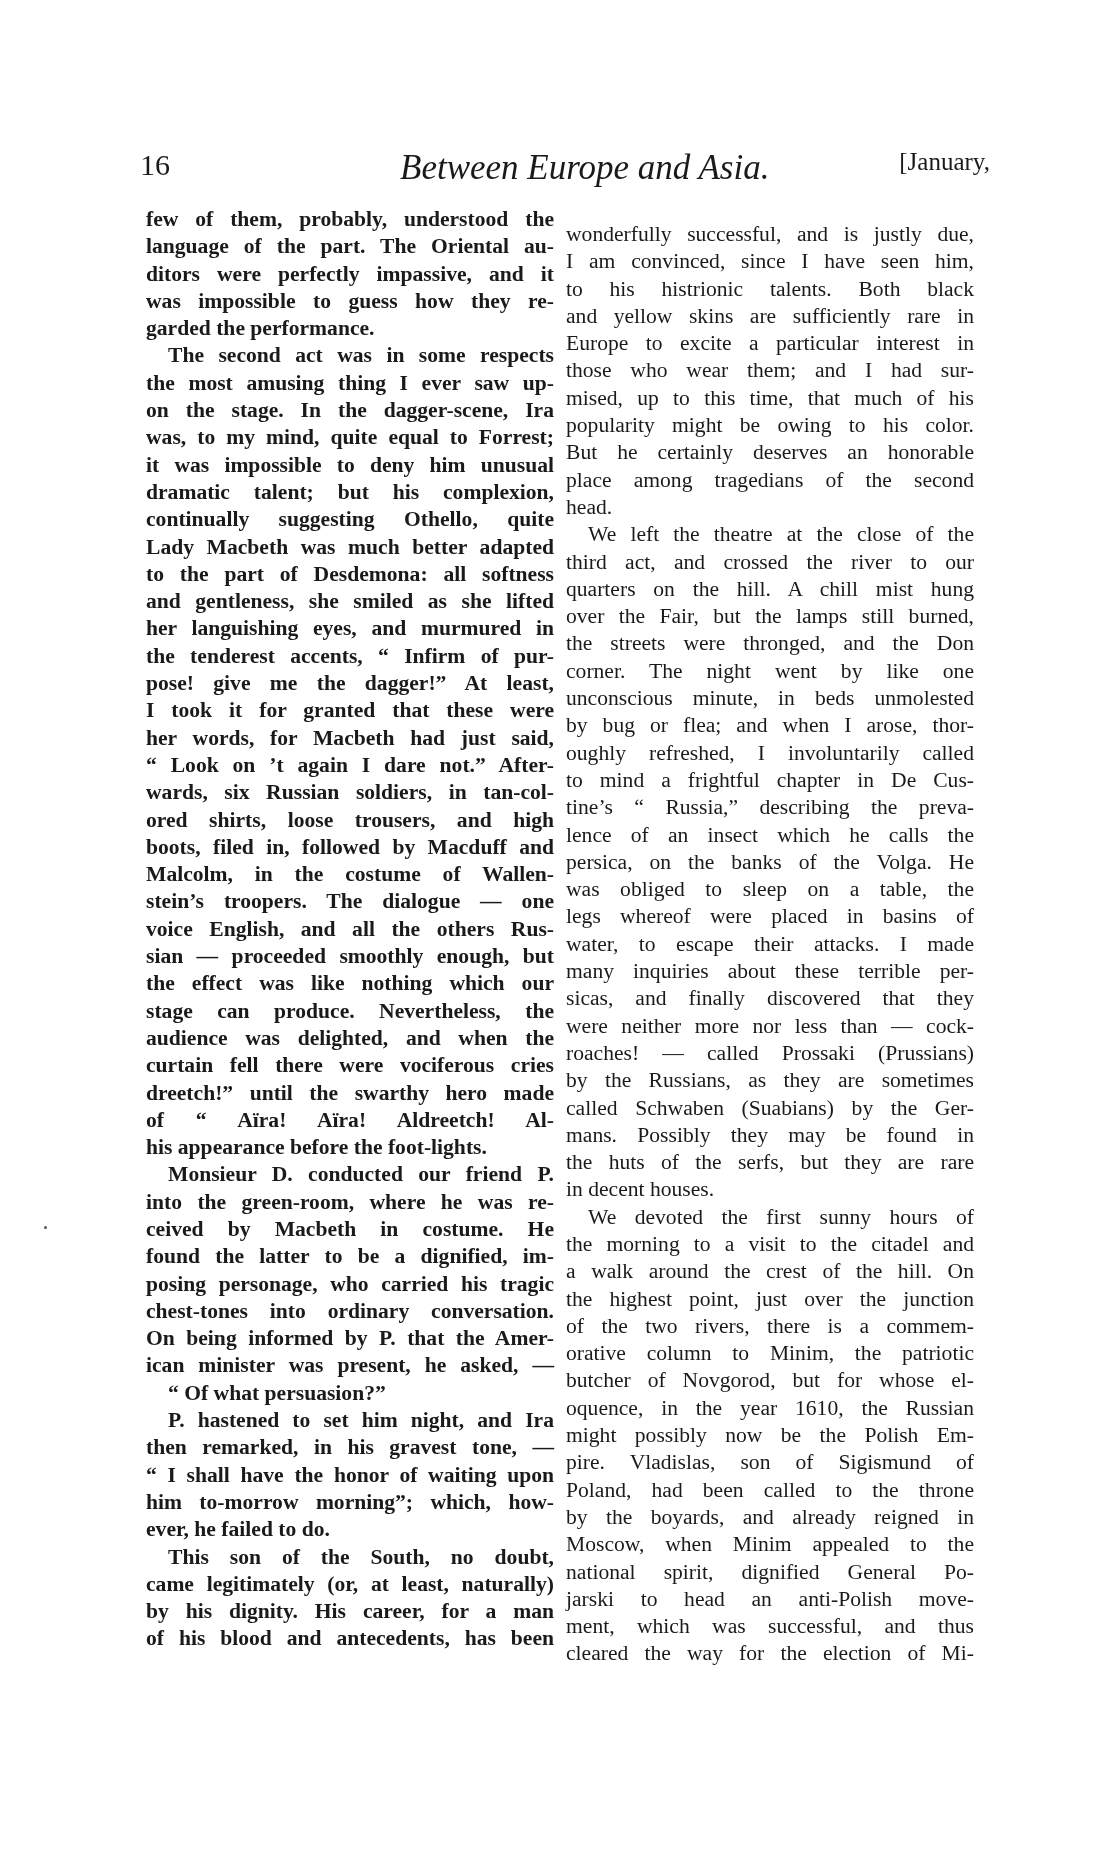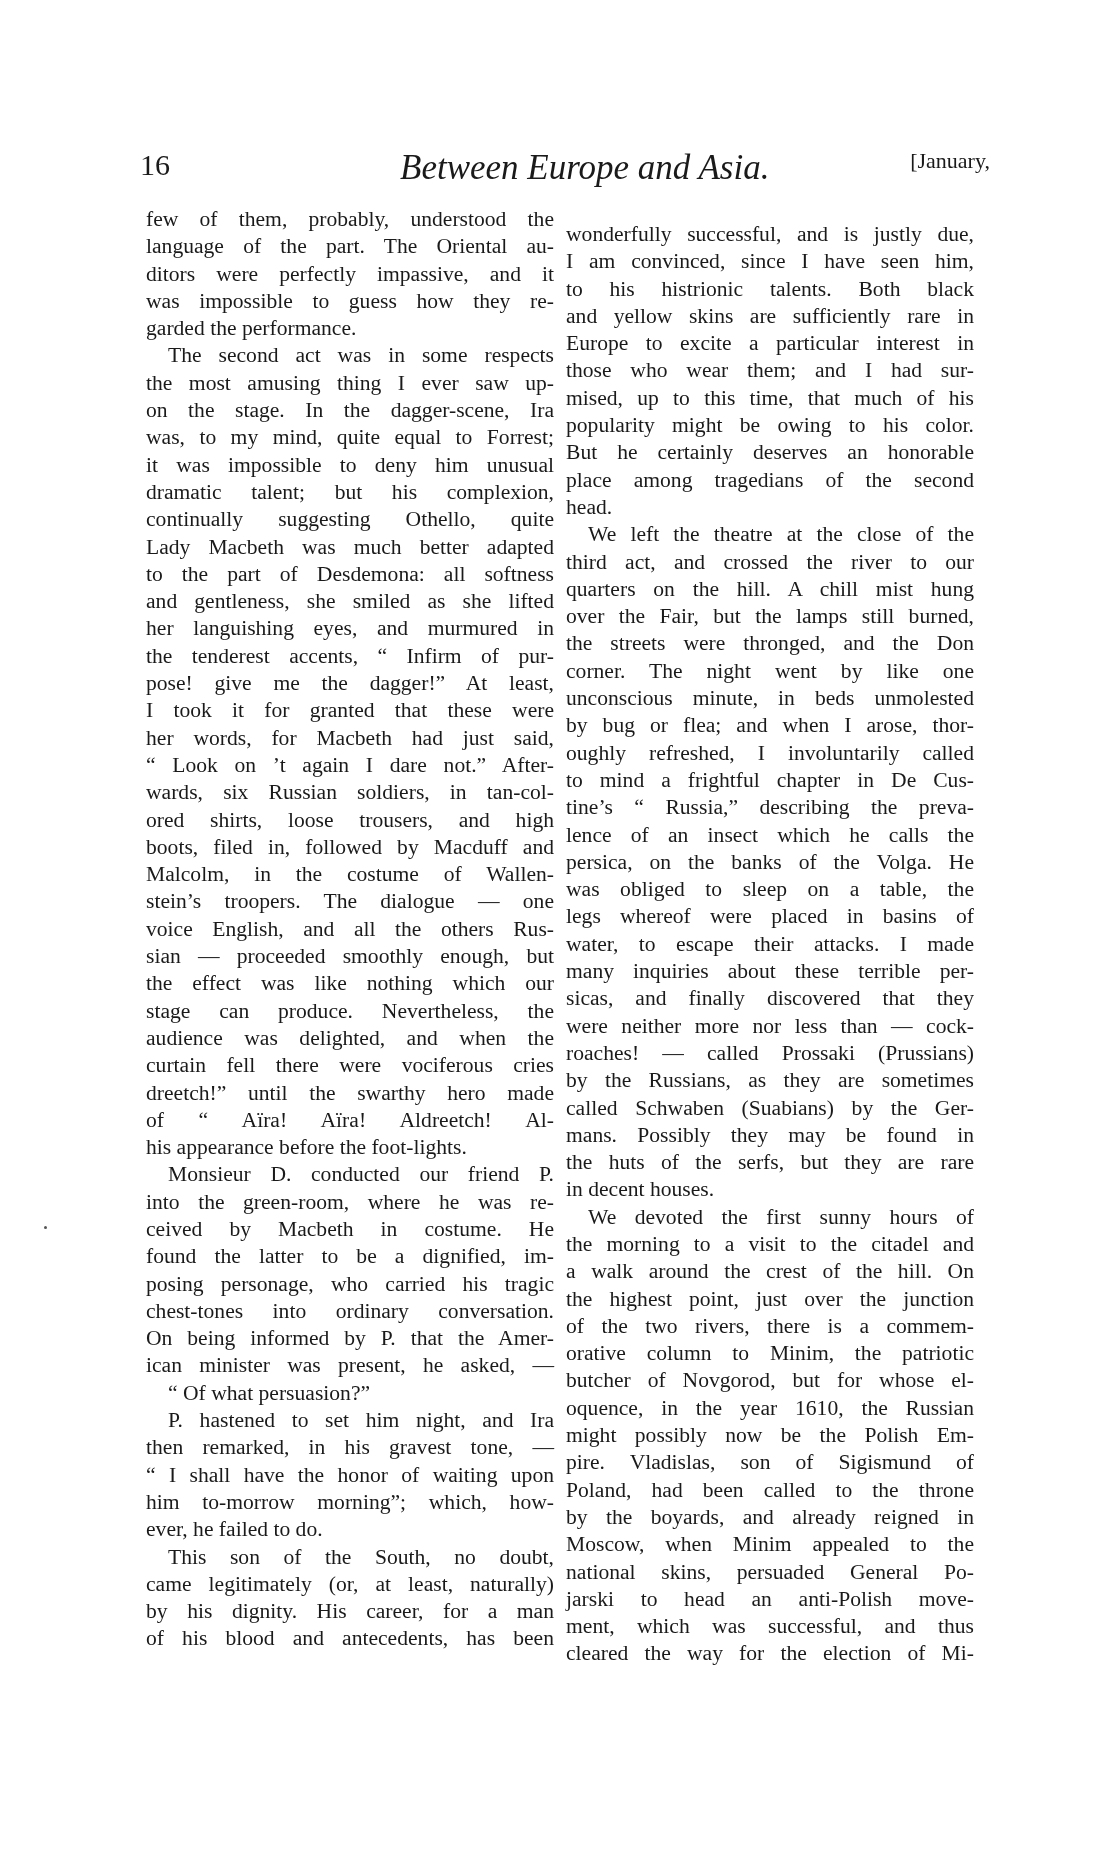--- a/index.html
+++ b/index.html
@@ -1,23 +1,23 @@
 <!DOCTYPE html>
 <html><head>
 <meta charset="utf-8">
 <style>
   html, body { margin:0; padding:0; background:#ffffff; }
   body { width:1096px; height:1850px; position:relative; overflow:hidden;
          font-family:"Liberation Serif","DejaVu Serif",serif; color:#1a1a1a; }
   .header { position:absolute; top:148px; left:140px; width:850px; height:50px; }
   .page-num { position:absolute; left:0; top:0; font-size:30px; }
   .running-title { position:absolute; left:260px; top:0; font-size:35px; font-style:italic; }
-  .section-mark { position:absolute; right:0; top:0; font-size:22px; }
+  .section-mark { position:absolute; right:0; top:0; font-size:25px; }
   .col { position:absolute; top:206px; width:408px; font-size:21.6px; line-height:27.3px; }
-  .col.left { left:146px; }
+  .col.left { left:146px;font-weight:bold; }
   .col.right { left:566px;margin-top:15px; }
   .line { display:block; white-space:nowrap; text-align:justify; text-align-last:justify; height:27.3px; }
   .line.last { text-align-last:left; }
   .line.indent { padding-left:22px; }
   .stray-dot { position:absolute; left:44px; top:1226px; width:3px; height:3px; background:#555; border-radius:50%; }
 </style>
 </head>
 <body>
 
 <div class="header">
@@ -124,19 +124,19 @@
     <span class="line">the highest point, just over the junction</span>
     <span class="line">of the two rivers, there is a commem-</span>
     <span class="line">orative column to Minim, the patriotic</span>
     <span class="line">butcher of Novgorod, but for whose el-</span>
     <span class="line">oquence, in the year 1610, the Russian</span>
     <span class="line">might possibly now be the Polish Em-</span>
     <span class="line">pire.  Vladislas, son of Sigismund of</span>
     <span class="line">Poland, had been called to the throne</span>
     <span class="line">by the boyards, and already reigned in</span>
     <span class="line">Moscow, when Minim appealed to the</span>
-    <span class="line">national skins, persuaded General Po-</span>
+    <span class="line">national spirit, dignified General Po-</span>
     <span class="line">jarski to head an anti-Polish move-</span>
     <span class="line">ment, which was successful, and thus</span>
     <span class="line">cleared the way for the election of Mi-</span>
   </div>
 
 <div class="stray-dot"></div>
 
 </body></html>

